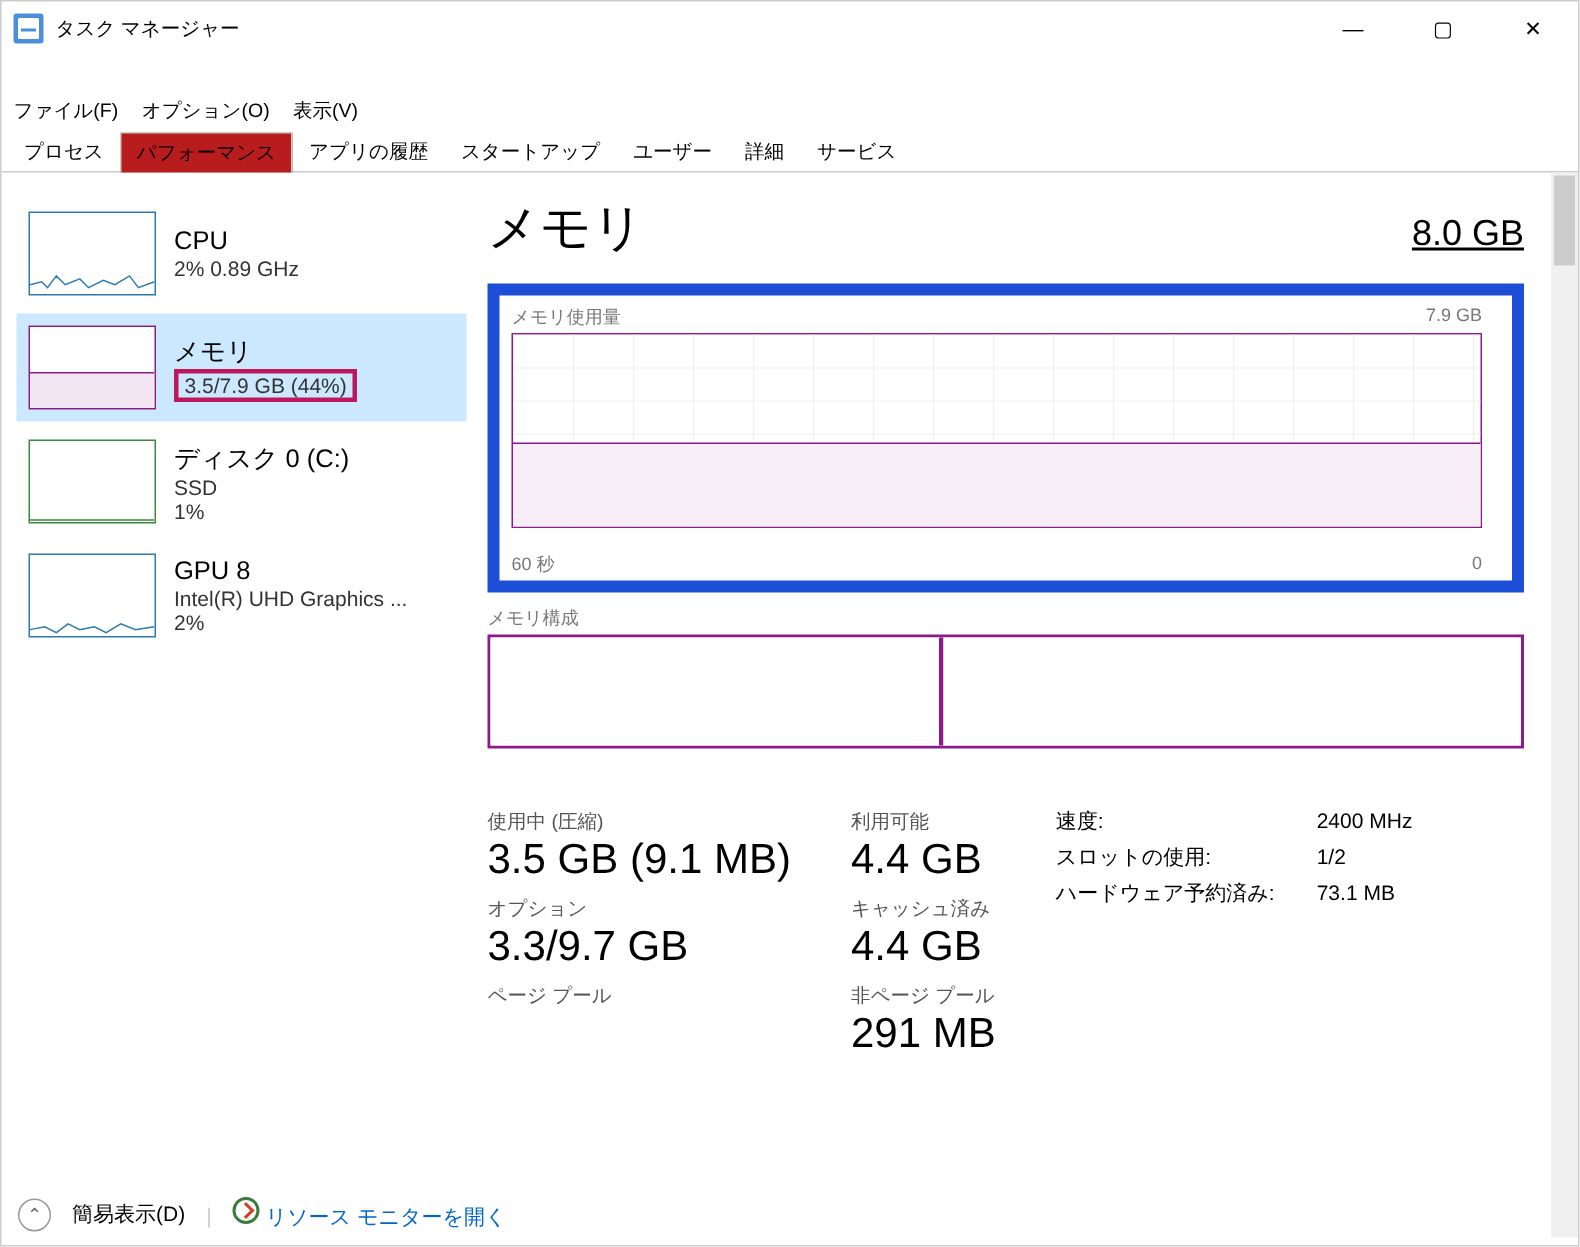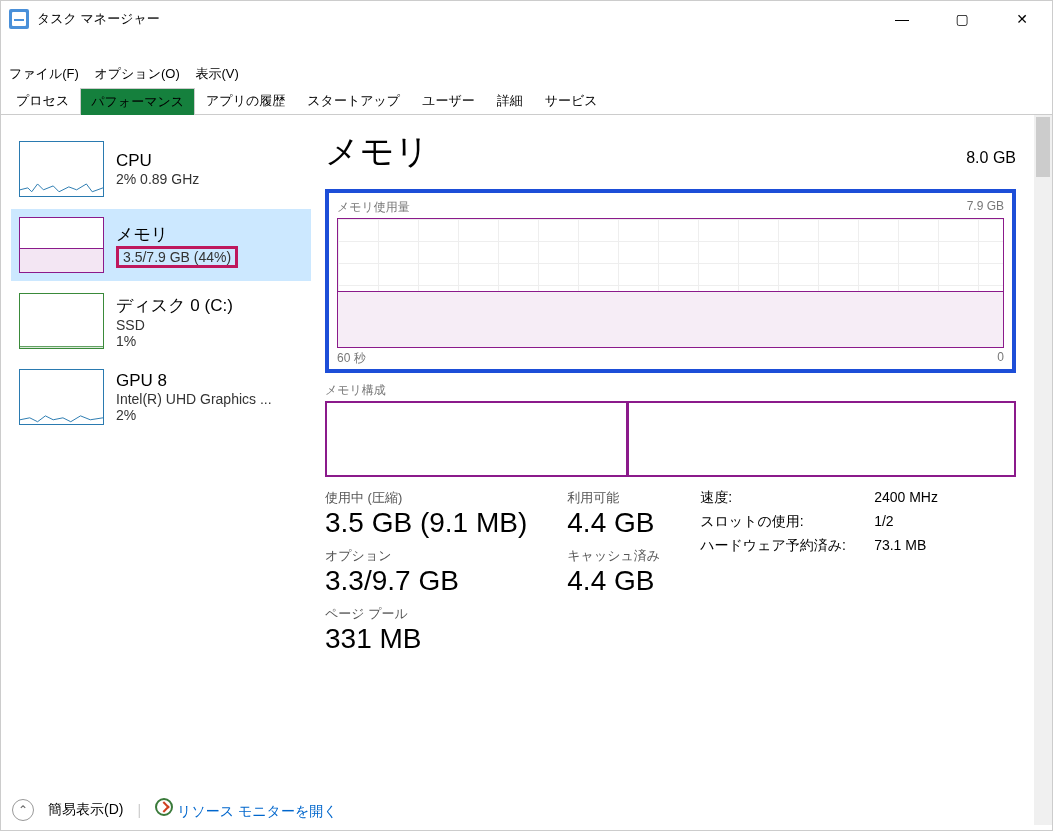--- a/index.html
+++ b/index.html
@@ -11,21 +11,21 @@
 .titlebar .app-icon::after { content: ""; position: absolute; left: 5px; right: 5px; top: 10px; height: 2px; background: #4a90d9; }
 .titlebar .title { font-size: 13px; flex: 1; }
 .titlebar .win-btns { display: flex; height: 100%; }
 .titlebar .win-btn { width: 60px; display: flex; align-items: center; justify-content: center; font-size: 14px; }
 
 .menubar { padding: 4px 8px; font-size: 13px; margin-top: 24px; }
 .menubar span { margin-right: 12px; }
 
 .tabs { display: flex; border-bottom: 1px solid #ccc; padding-left: 4px; font-size: 13px; }
 .tab { padding: 4px 10px; border: 1px solid transparent; border-bottom: none; cursor: default; }
-.tab.active { border-color: #ccc; background: #15803d; position: relative; top: 1px; }
+.tab.active { border-color: #ccc; background: #b91c1c; position: relative; top: 1px; }
 
 .body { display: flex; height: 710px; position: relative; }
 .scrollbar { position: absolute; right: 0; top: 0; bottom: 0; width: 18px; background: #f0f0f0; }
 .scrollbar .thumb { position: absolute; left: 2px; right: 2px; top: 2px; height: 60px; background: #ccc; }
 .scrollbar .arrow-up { position: absolute; top: 0; left: 0; right: 0; text-align: center; font-size: 10px; color: #555; }
 
 .sidebar { width: 320px; padding: 18px 10px; display: flex; flex-direction: column; gap: 4px; }
 .side-item { display: flex; gap: 12px; padding: 8px; }
 .side-item.selected { background: #cce8ff; }
 .side-graph { width: 85px; height: 56px; border: 1px solid #777; background: #fff; position: relative; overflow: hidden; }
@@ -34,33 +34,33 @@
 .side-graph.disk-g { border-color: #3a8a3a; }
 .side-graph.gpu-g { border-color: #2a7ab0; }
 .side-texts { display: flex; flex-direction: column; justify-content: center; }
 .side-title { font-size: 17px; }
 .side-sub { font-size: 14px; color: #333; }
 .highlight-box { border: 3px solid #be185d; padding: 0 4px; display: inline-block; }
 
 .main { flex: 1; padding: 14px 36px 0 4px; }
 .main-header { display: flex; justify-content: space-between; align-items: baseline; margin-bottom: 14px; }
 .main-title { font-size: 34px; font-weight: 300; }
-.main-total { font-size: 16px; }
-
-.chart-box { border: 4px solid #1d4ed8; padding: 6px 8px 2px 8px; }
+.main-total { font-size: 24px; text-decoration: underline; }
+
+.chart-box { border: 8px solid #1d4ed8; padding: 6px 20px 2px 8px; }
 .chart-labels-top { display: flex; justify-content: space-between; font-size: 12px; color: #777; }
 .chart-area { border: 1px solid #8b1a8b; height: 130px; background: #fff; margin-top: 2px; position: relative; }
-.chart-labels-bot { display: flex; justify-content: space-between; font-size: 12px; color: #777; margin-top: 2px; }
+.chart-labels-bot { display: flex; justify-content: space-between; font-size: 12px; color: #777; margin-top: 16px; }
 
 .comp-label { font-size: 12px; color: #777; margin-top: 9px; }
 .comp-bar { border: 2px solid #8b1a8b; height: 76px; margin-top: 2px; display: flex; }
 .comp-seg1 { width: 44%; border-right: 3px solid #8b1a8b; background: #fff; }
 .comp-seg2 { flex: 1; background: #fff; }
 
-.stats { display: flex; gap: 40px; margin-top: 12px; font-size: 14px; }
+.stats { display: flex; gap: 40px; margin-top: 40px; font-size: 14px; }
 .stats-col { display: flex; flex-direction: column; gap: 8px; }
 .stat-label { font-size: 13px; color: #555; }
 .stat-value { font-size: 28px; }
 .stat-block { display: flex; flex-direction: column; }
 .kv-row { display: flex; gap: 24px; }
 .kv-label { width: 150px; color: #000000; }
 
 .footer { position: absolute; bottom: 10px; left: 12px; right: 12px; display: flex; align-items: center; gap: 14px; font-size: 14px; }
 .footer .up-btn { width: 22px; height: 22px; border: 1px solid #999; border-radius: 50%; display: flex; align-items: center; justify-content: center; font-size: 12px; color: #666; }
 .footer .res-icon { width: 18px; height: 18px; border: 2px solid #3a7a3a; border-radius: 50%; display: inline-flex; align-items: center; justify-content: center; margin-right: 4px; position: relative; }
@@ -187,31 +187,34 @@
         <div class="stat-block">
           <span class="stat-label">使用中 (圧縮)</span>
           <span class="stat-value">3.5 GB (9.1 MB)</span>
         </div>
         <div class="stat-block">
           <span class="stat-label">オプション</span>
           <span class="stat-value">3.3/9.7 GB</span>
         </div>
         <div class="stat-block">
           <span class="stat-label">ページ プール</span>
-          <span class="stat-value">331 MB</span>
         </div>
       </div>
       <div class="stats-col">
         <div class="stat-block">
           <span class="stat-label">利用可能</span>
           <span class="stat-value">4.4 GB</span>
         </div>
         <div class="stat-block">
           <span class="stat-label">キャッシュ済み</span>
           <span class="stat-value">4.4 GB</span>
+        </div>
+        <div class="stat-block">
+          <span class="stat-label">非ページ プール</span>
+          <span class="stat-value">291 MB</span>
         </div>
       </div>
       <div class="stats-col" style="gap:6px;">
         <div class="kv-row">
             <span class="kv-label">速度:</span>
             <span>2400 MHz</span>
           </div>
         <div class="kv-row">
             <span class="kv-label">スロットの使用:</span>
             <span>1/2</span>

